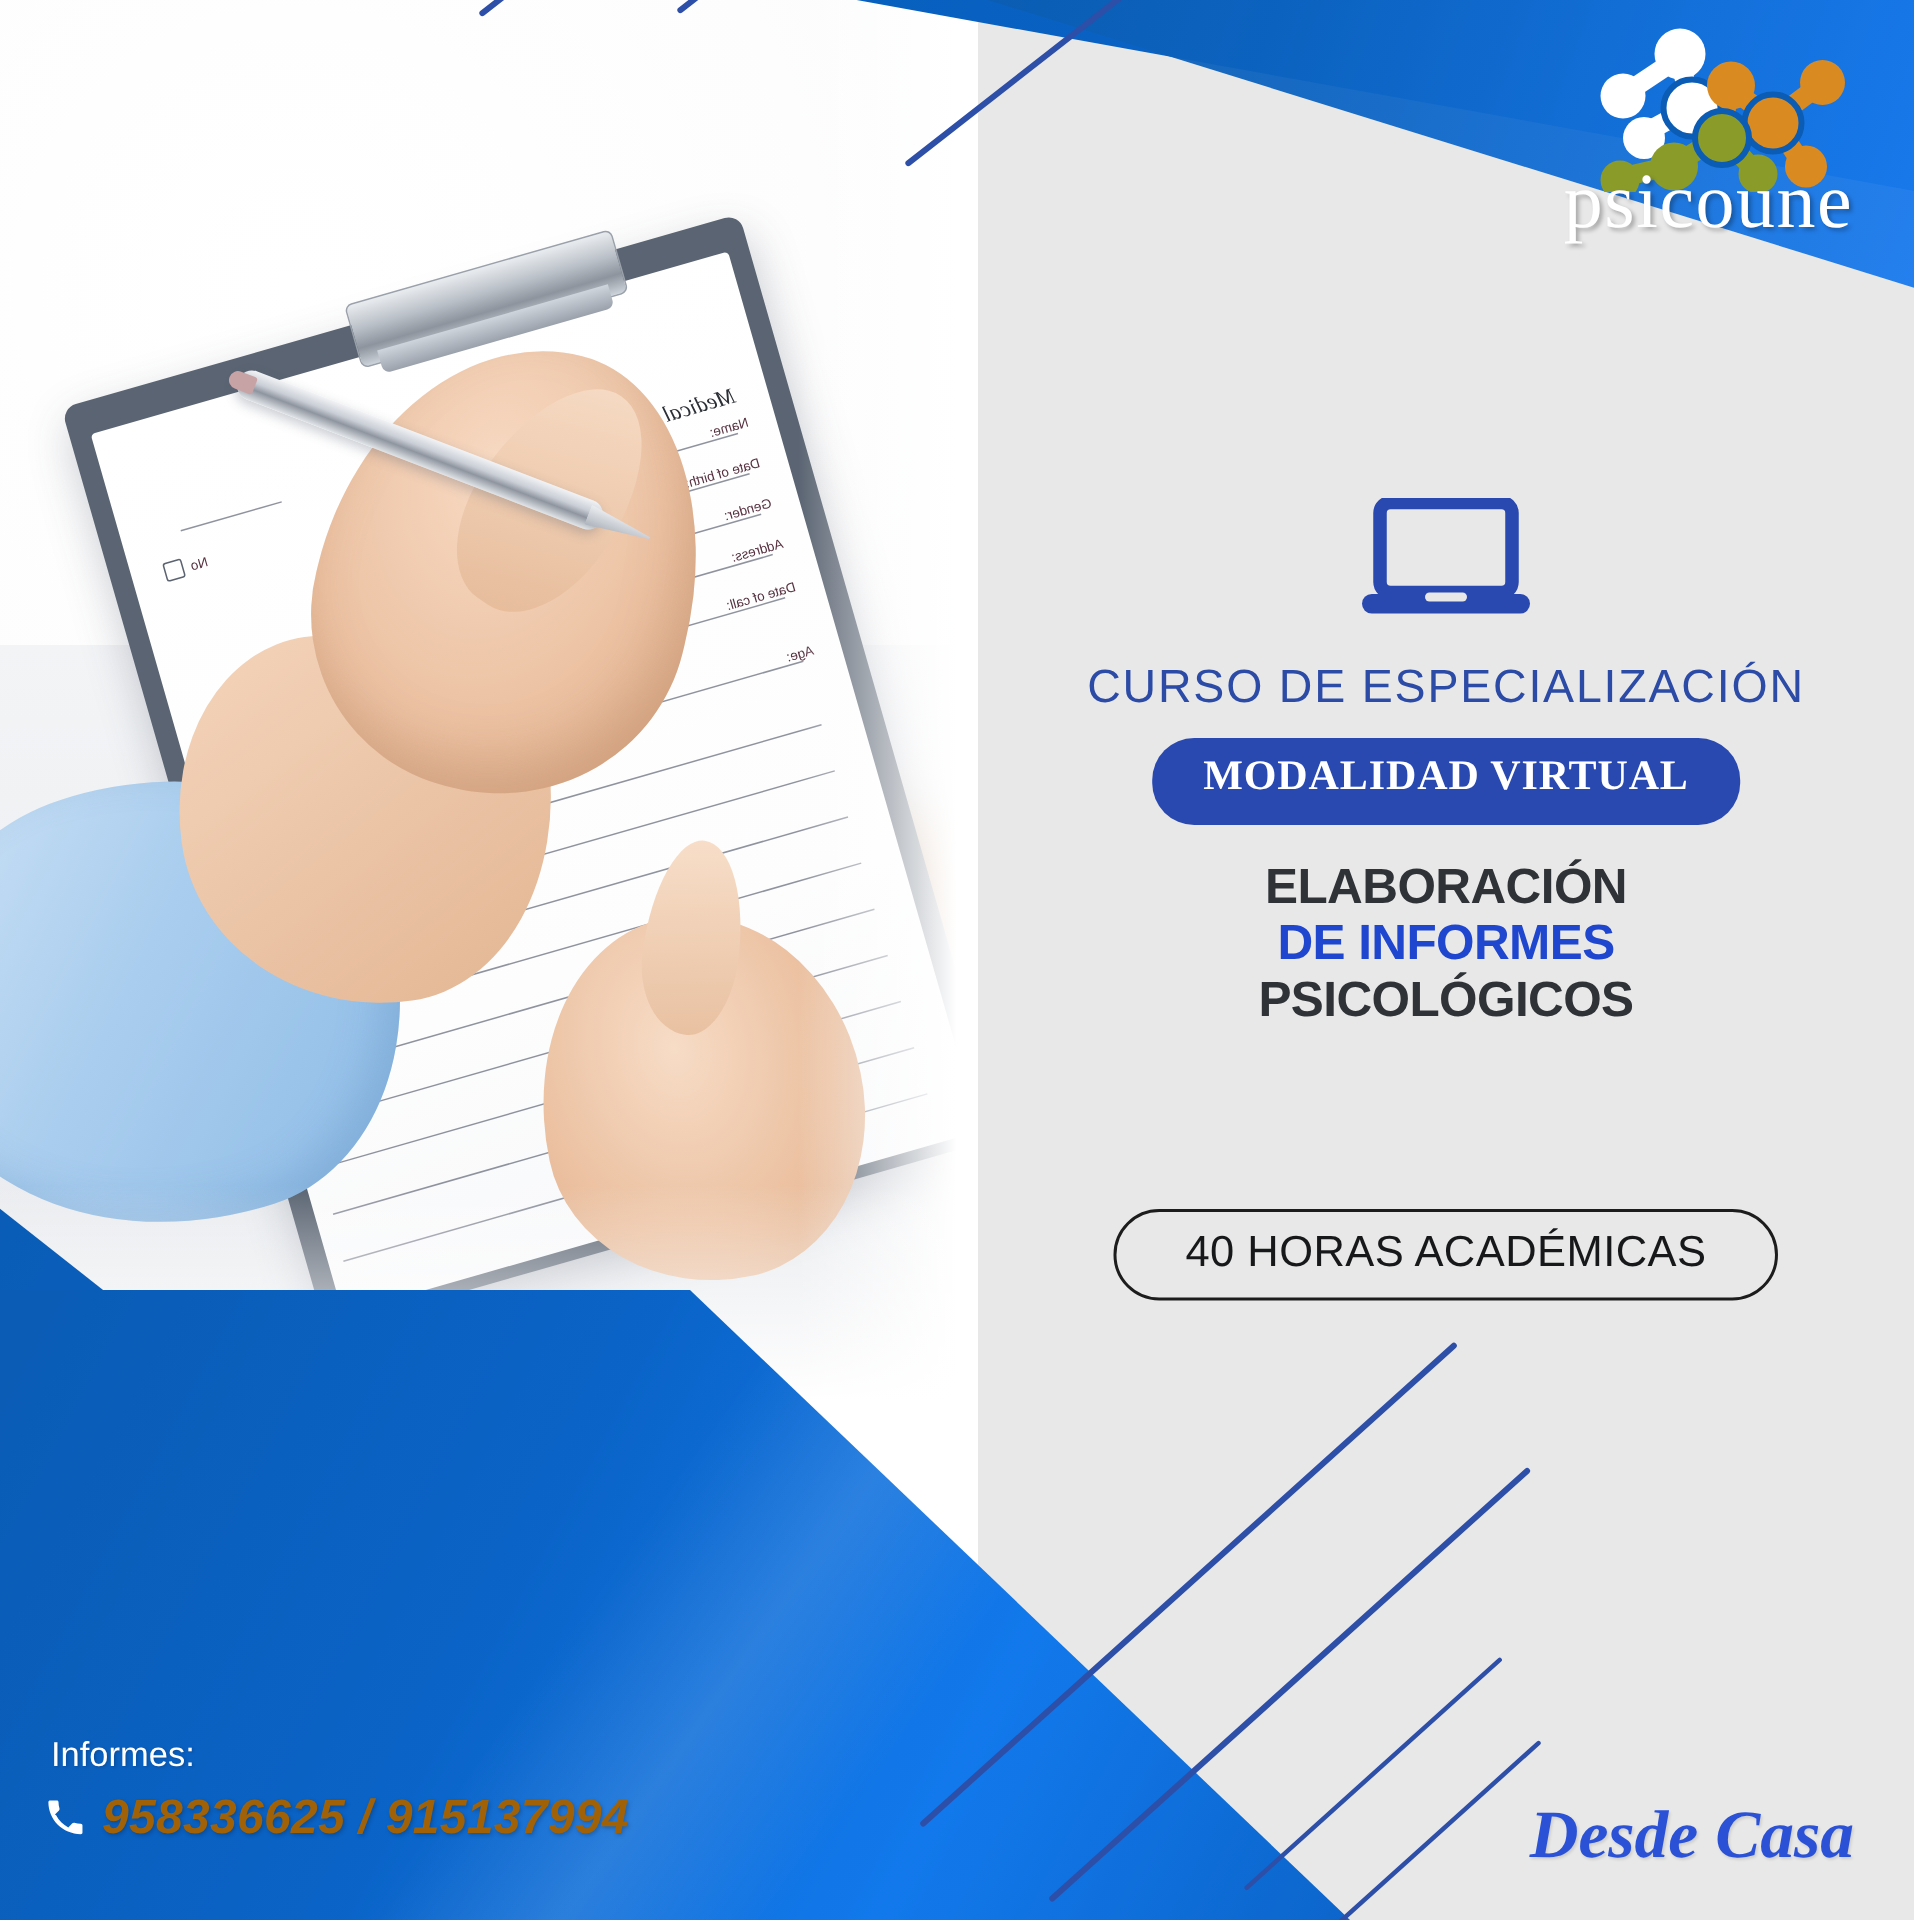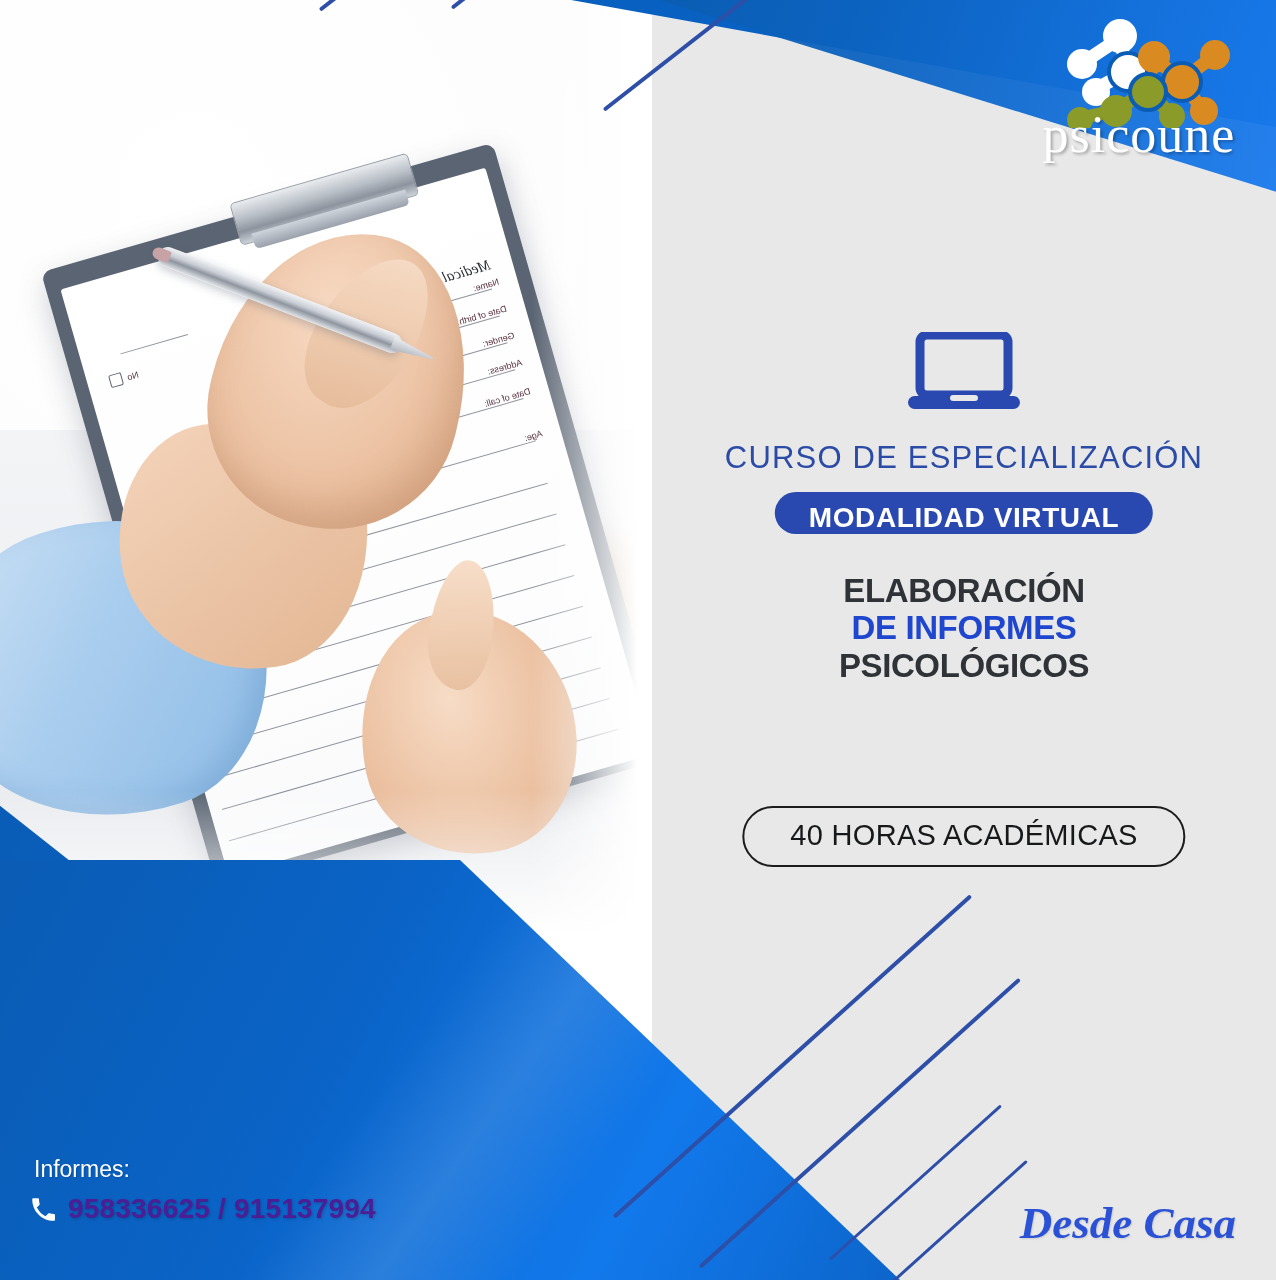--- a/index.html
+++ b/index.html
@@ -214,23 +214,24 @@
     font-family:"Liberation Sans", sans-serif;
     font-weight:400;
   }
   .pill-virtual {
     position:absolute; left:50%; top:492px; transform:translateX(-50%);
     background:#2949b0;
     color:#ffffff;
     font-size:28px;
     font-weight:bold;
     letter-spacing:.6px;
-    padding:10px 34px 0;
+    padding:10px 34px 16px;
     border-radius:28px;
     white-space:nowrap;
+    font-family:Liberation Serif, serif;
   }
   .title {
     position:absolute; left:0; right:0; top:572px;
     text-align:center;
     font-weight:bold;
     font-size:33px;
     line-height:1.13;
     letter-spacing:-0.4px;
     color:#2f3337;
   }
@@ -266,22 +267,23 @@
   .informes-label {
     position:absolute; left:34px; top:1156px;
     color:#ffffff; font-size:23px; font-weight:normal;
     text-shadow:1px 1px 2px rgba(0,0,0,.18);
   }
   .phone-row {
     position:absolute; left:30px; top:1193px;
     display:flex; align-items:center; gap:11px;
   }
   .phone-num {
-    color:#4c1d95; font-size:28px; font-weight:bold; letter-spacing:.2px;
+    color:#a16207; font-size:32px; font-weight:bold; letter-spacing:.2px;
     text-shadow:1px 1px 3px rgba(0,0,0,.22);
+    font-style:italic;
   }
   .website {
     position:absolute; left:32px; top:1238px;
     color:#f2f6fb; font-size:24px; letter-spacing:5.5px;
     font-family:"Liberation Sans", sans-serif;
   }
   .slogan {
     position:absolute; right:34px; bottom:34px; text-align:right;
   }
   .slogan-top {

